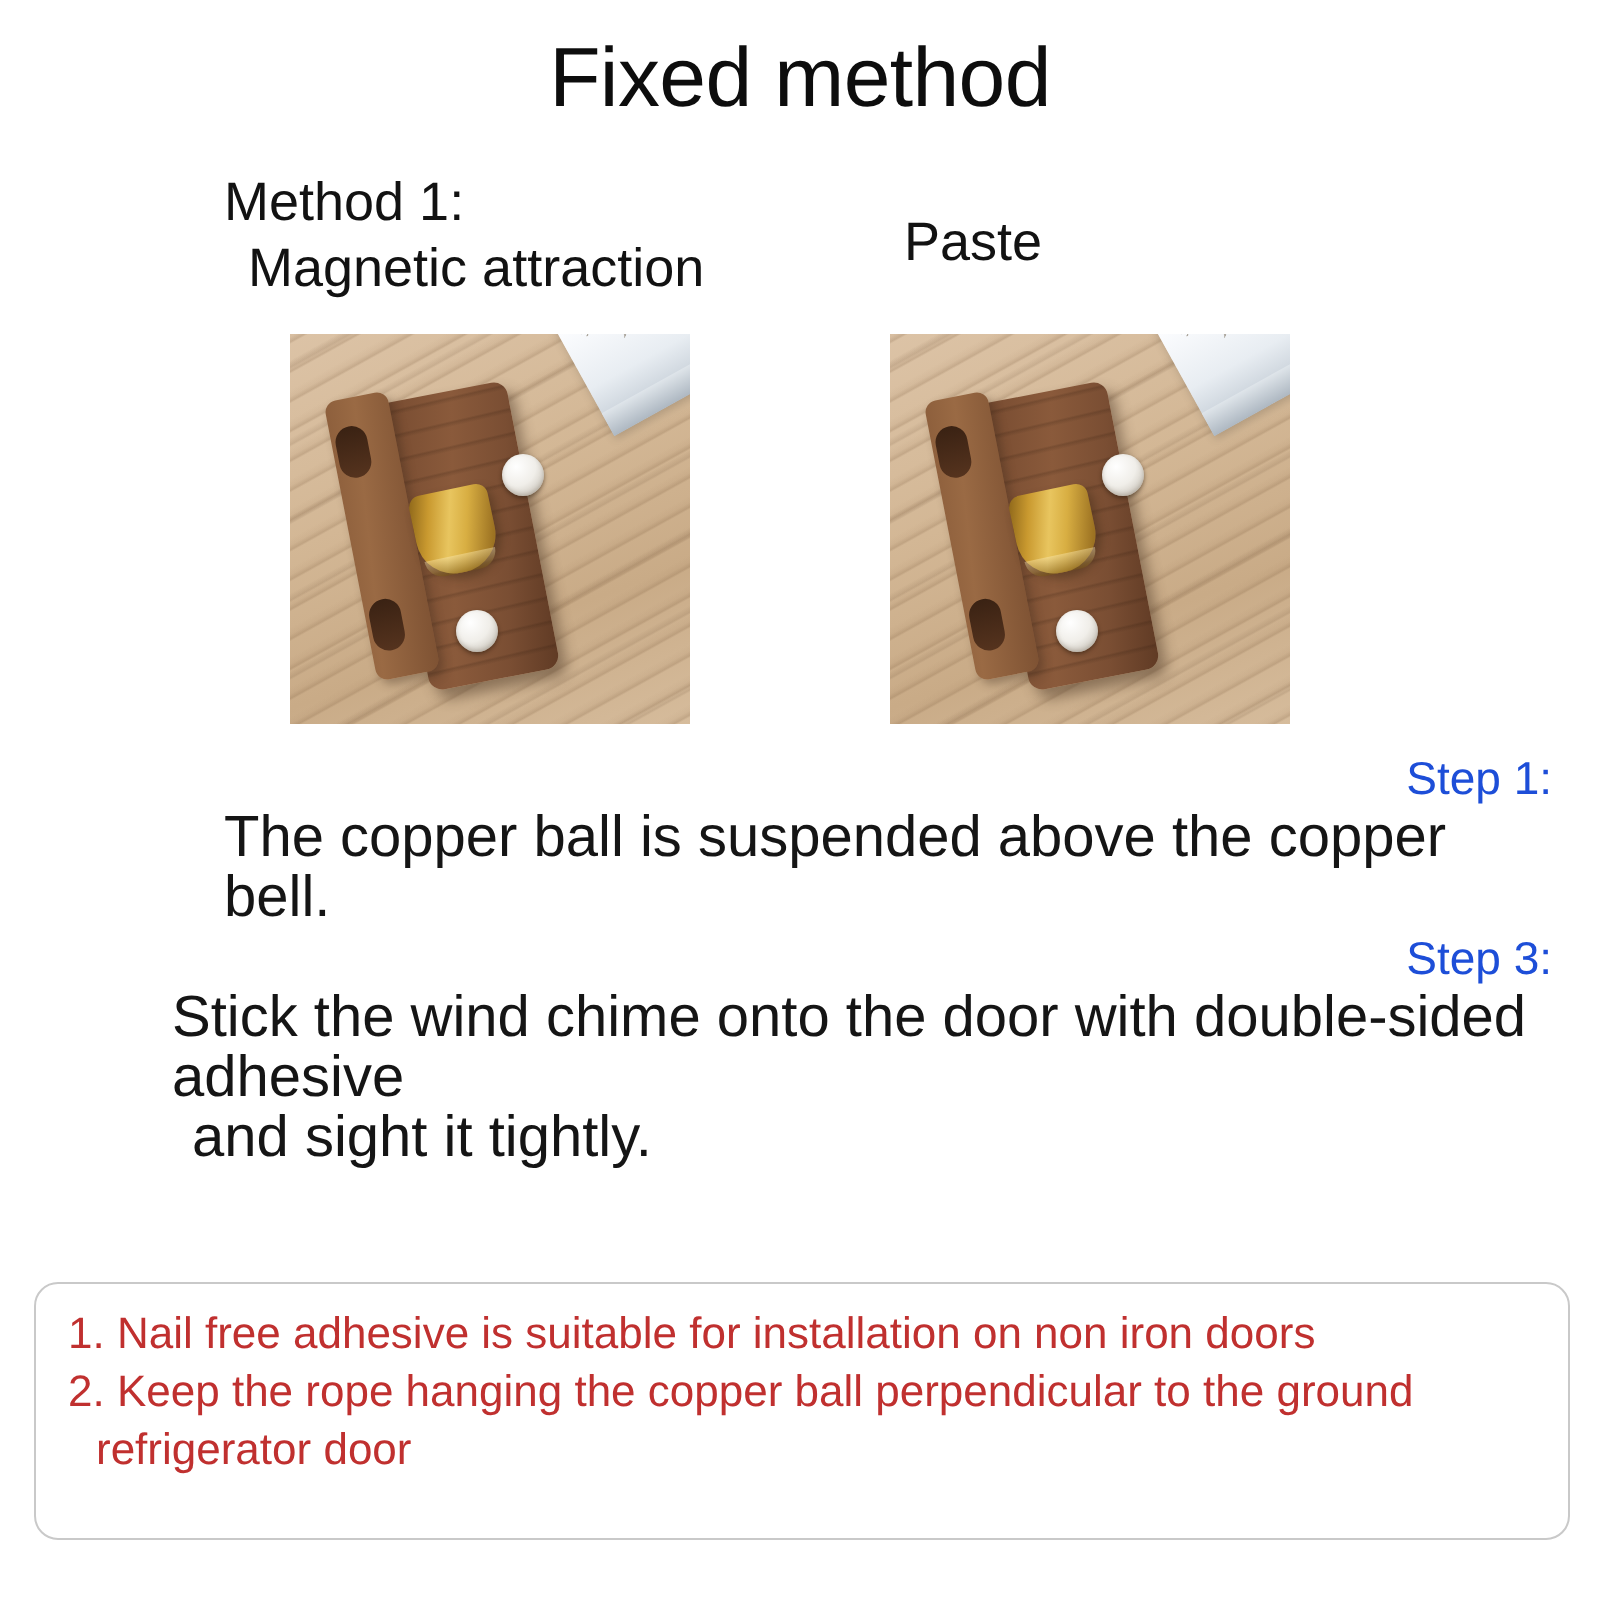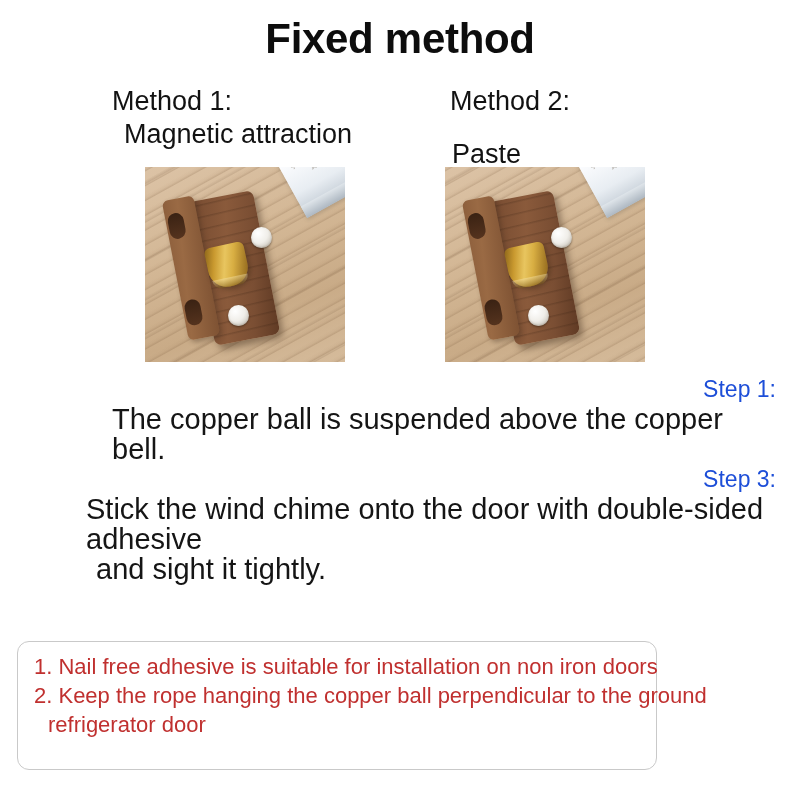--- a/index.html
+++ b/index.html
@@ -19,21 +19,21 @@
 
   
   .page-title {
     position: absolute;
     top: 14px;
     left: 0;
     width: 800px;
     text-align: center;
     font-size: 42px;
     line-height: 50px;
-    font-weight: 700;
+    font-weight: 400;
     letter-spacing: -0.3px;
     color: #0d0d0d;
   }
 
   
   .method-block { position: absolute; }
   .method-block .m-line1 {
     font-size: 27px;
     line-height: 33px;
     white-space: nowrap;
@@ -227,21 +227,21 @@
     color: #151515;
   }
   .step-text.indent-lg { padding-left: 26px; }
   .step-text.indent-xs { padding-left: 10px; }
 
   
   #notes-box {
     position: absolute;
     left: 17px;
     top: 641px;
-    width: 640px;
+    width: 768px;
     height: 129px;
     box-sizing: border-box;
     border: 1.5px solid #c9c9c9;
     border-radius: 12px;
     background: #ffffff;
     padding: 10px 14px 0 16px;
   }
   .note-line {
     color: #c0302f;
     font-size: 22px;
@@ -273,21 +273,20 @@
   <div class="bell"></div>
   <div class="bracket-side">
     <div class="notch top"></div>
     <div class="notch bot"></div>
   </div>
   <div class="magnet m-a"></div>
   <div class="magnet m-b"></div>
 </div>
 
 <div class="method-block" id="method-2">
-  <div class="m-line1">Method 2:</div>
   <div class="m-line2">Paste</div>
 </div>
 
 <div class="photo" id="photo-2">
   <div class="wood"></div>
   <div class="book">
     <div class="book-txt">手工制作</div>
     <div class="book-txt t2">风铃</div>
     <div class="book-edge"></div>
   </div>

